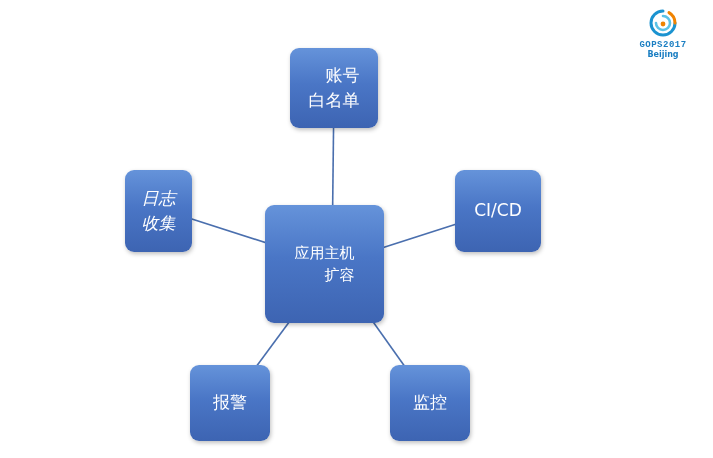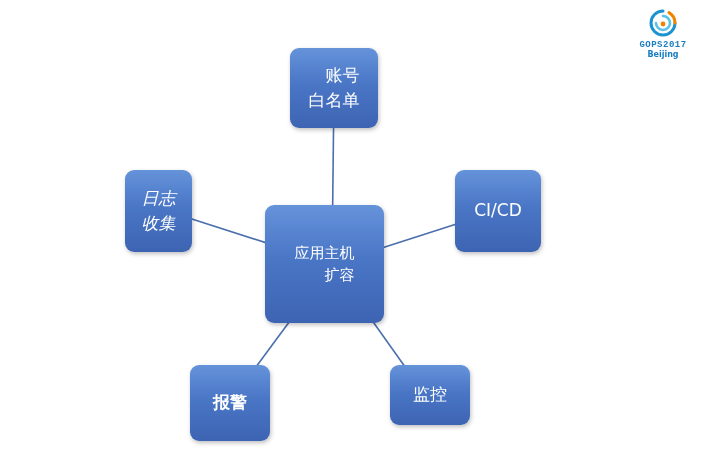--- a/index.html
+++ b/index.html
@@ -65,27 +65,26 @@
     width: 86px;
     height: 82px;
     font-size: 17px;
   }
   .node-bottom-left {
     left: 190px;
     top: 365px;
     width: 80px;
     height: 76px;
     font-size: 17px;
-    font-weight: bold;
   }
   .node-bottom-right {
     left: 390px;
     top: 365px;
     width: 80px;
-    height: 60px;
+    height: 76px;
     font-size: 17px;
   }
   .logo {
     position: absolute;
     top: 8px;
     right: 18px;
     width: 64px;
     text-align: center;
     z-index: 3;
   }

